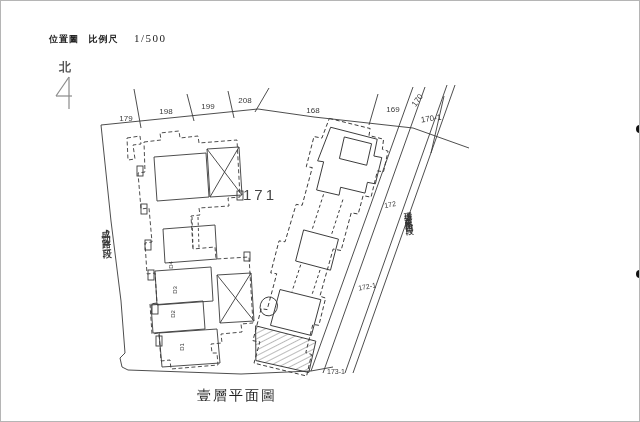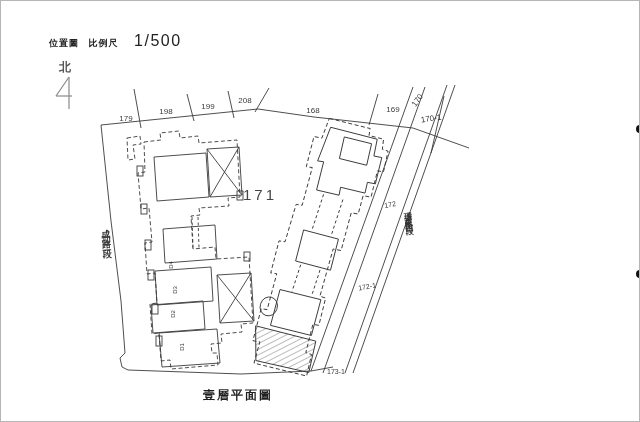--- a/index.html
+++ b/index.html
@@ -4,24 +4,24 @@
 <style>
   html,body{margin:0;padding:0;background:#e8e8e8;}
   #page{
     position:relative;width:640px;height:422px;background:#ffffff;
     border:1px solid #b5b5b5;box-sizing:border-box;overflow:hidden;
     font-family:"Liberation Sans", sans-serif;color:#2b2b2b;
   }
   #plan-svg{position:absolute;left:0;top:0;}
   .ovl{position:absolute;white-space:nowrap;}
   #header-row{left:48px;top:31px;font-size:9px;font-weight:700;letter-spacing:1px;color:#222;}
-  #header-row .scale-value{font-weight:400;font-size:16px;margin-left:12px;letter-spacing:1.5px;}
+  #header-row .scale-value{font-weight:400;font-size:11px;margin-left:12px;letter-spacing:1.5px;font-family:Liberation Serif, serif;}
   #header-row .scale-label{margin-left:6px;margin-top:48px;}
   #north-label{left:58px;top:58px;font-size:12px;font-weight:700;color:#555;}
-  #caption{left:202px;top:386px;font-size:12px;font-weight:700;letter-spacing:2px;color:#1e1e1e;}
+  #caption{left:196px;top:386px;font-size:14px;font-weight:400;letter-spacing:2px;color:#1e1e1e;}
   .vroad{
     writing-mode:vertical-rl;text-orientation:upright;
     font-size:9px;color:#333;font-weight:700;
   }
   #road-left{left:97px;top:221px;letter-spacing:5px;transform:rotate(-4deg);transform-origin:top center;}
   #road-right{left:399px;top:205px;font-size:8px;letter-spacing:3px;transform:rotate(-6deg);transform-origin:top center;}
   svg text{fill:#3a3a3a;font-family:"Liberation Sans",sans-serif;}
   .lot-num{font-size:8px;}
   .lot-big{font-size:15px;letter-spacing:3px;fill:#444;}
   .lot-sm{font-size:7px;}

